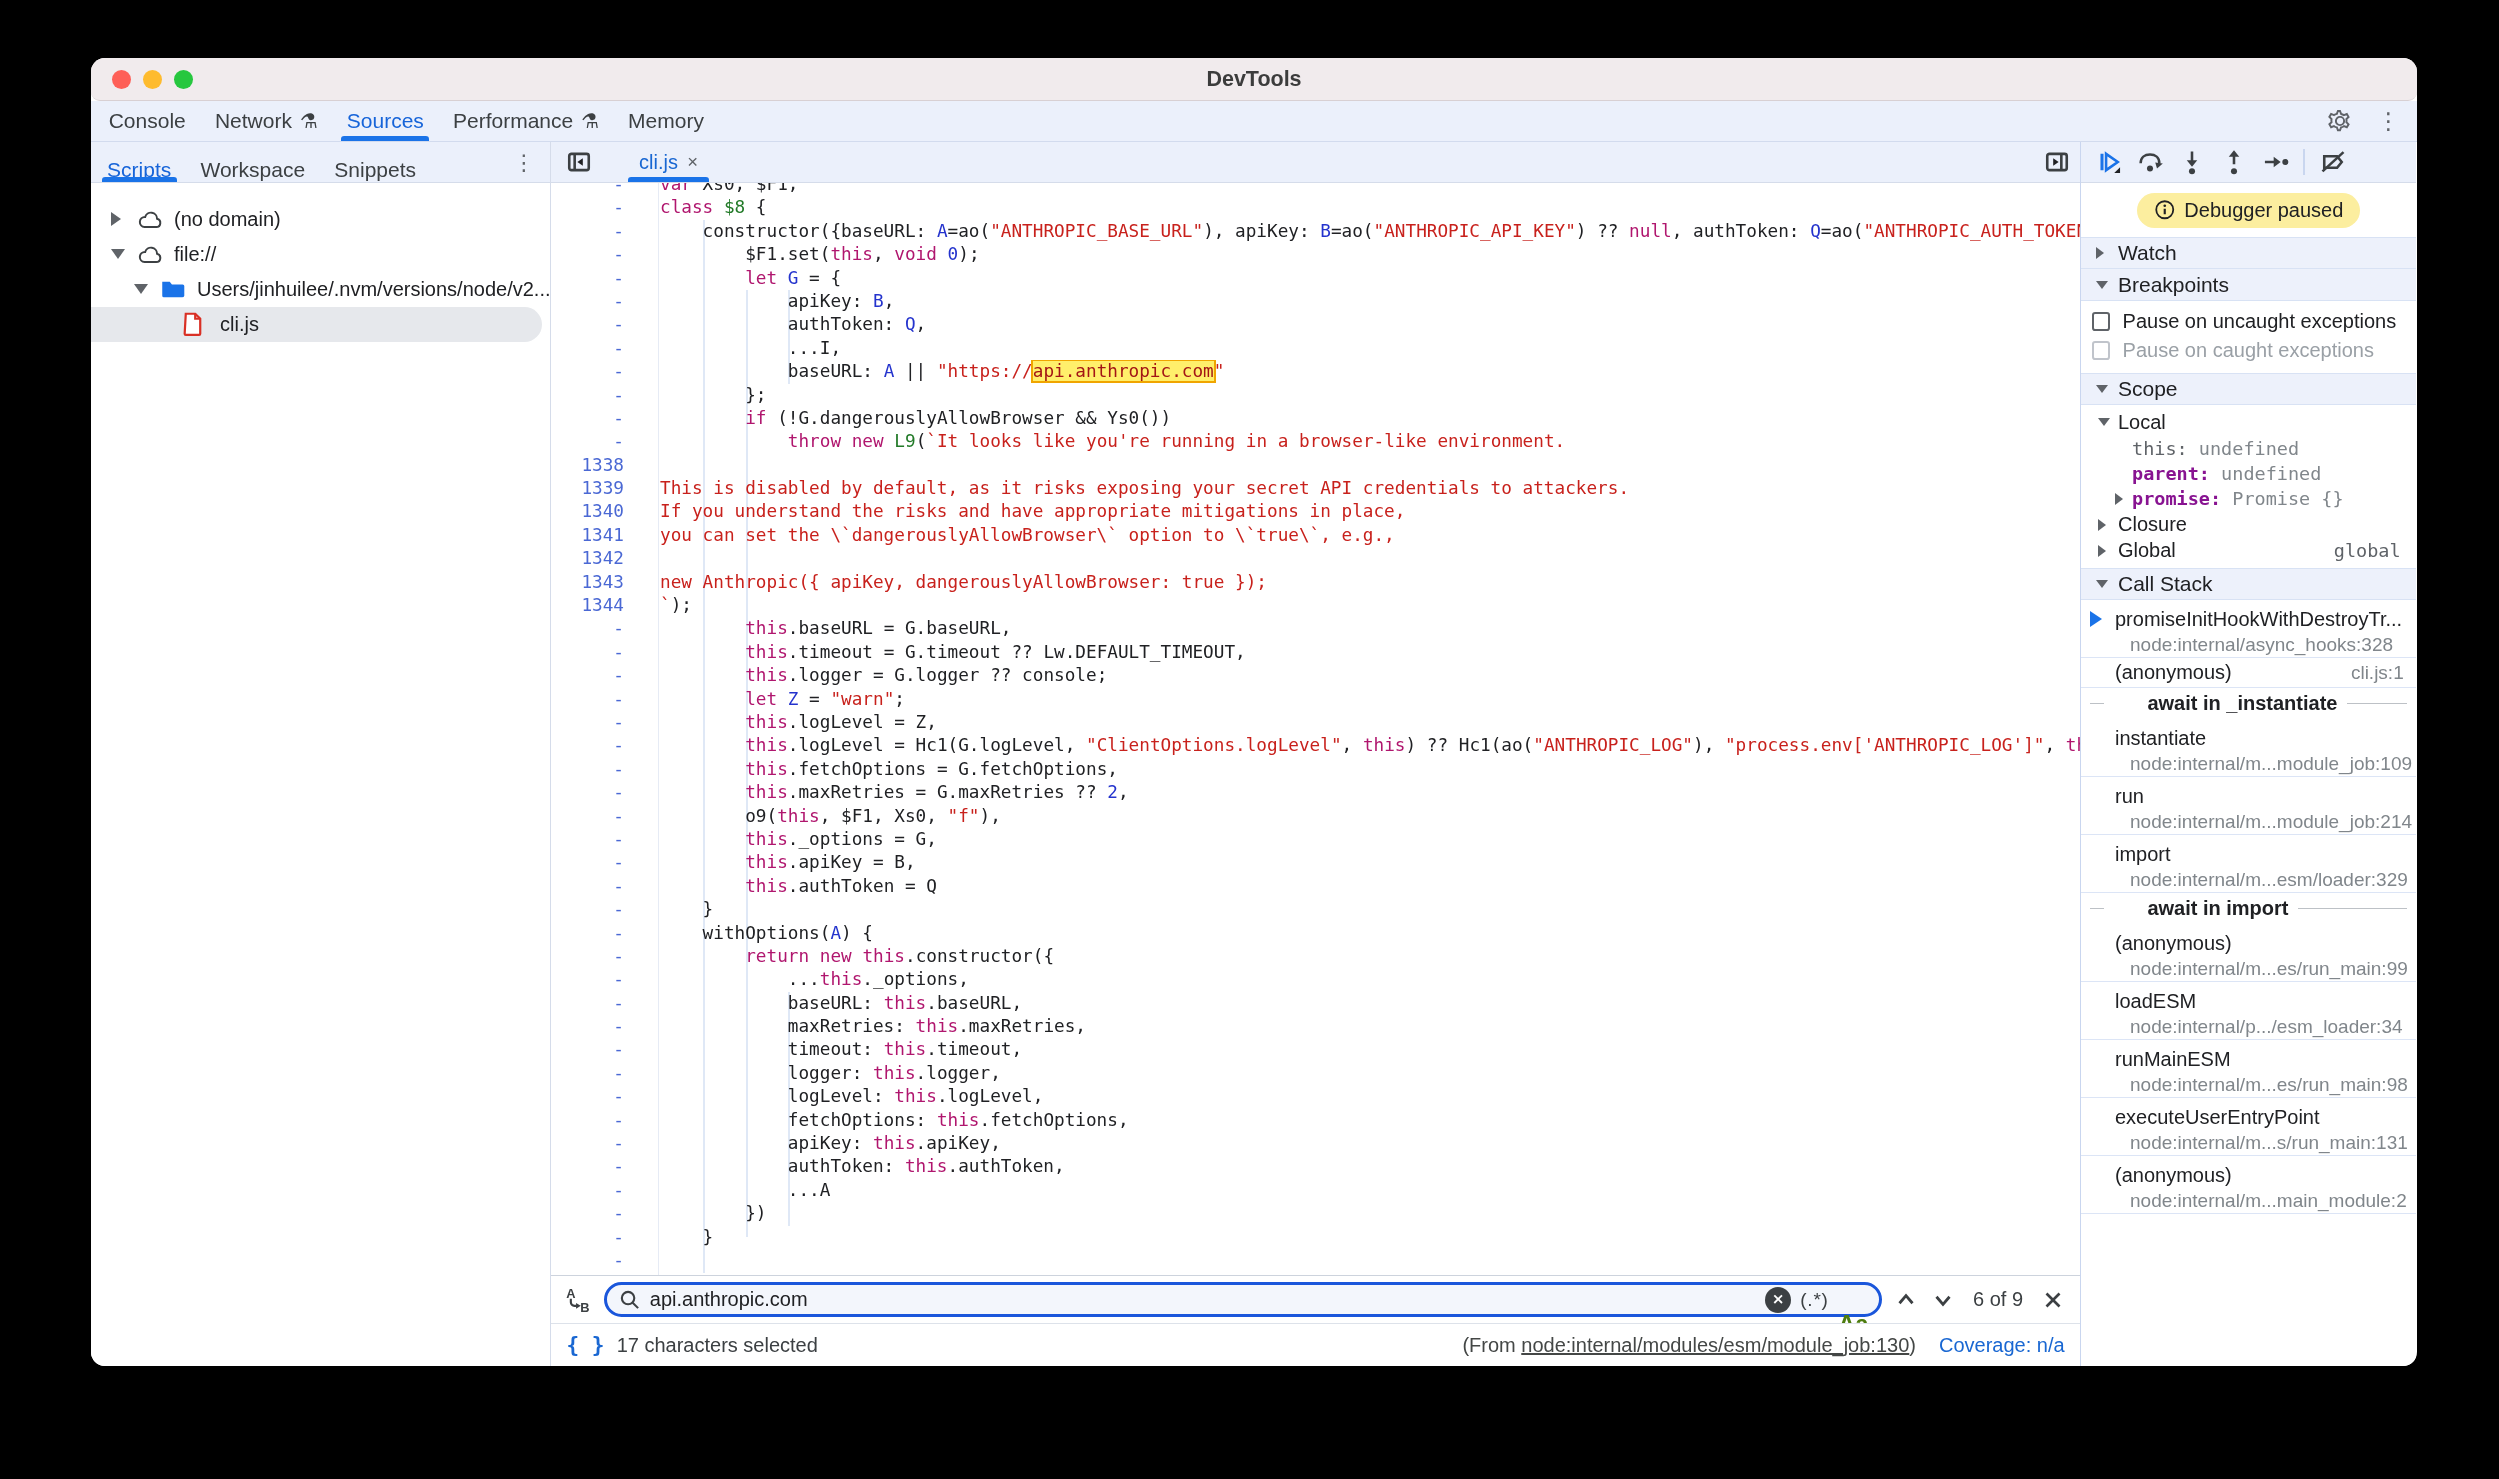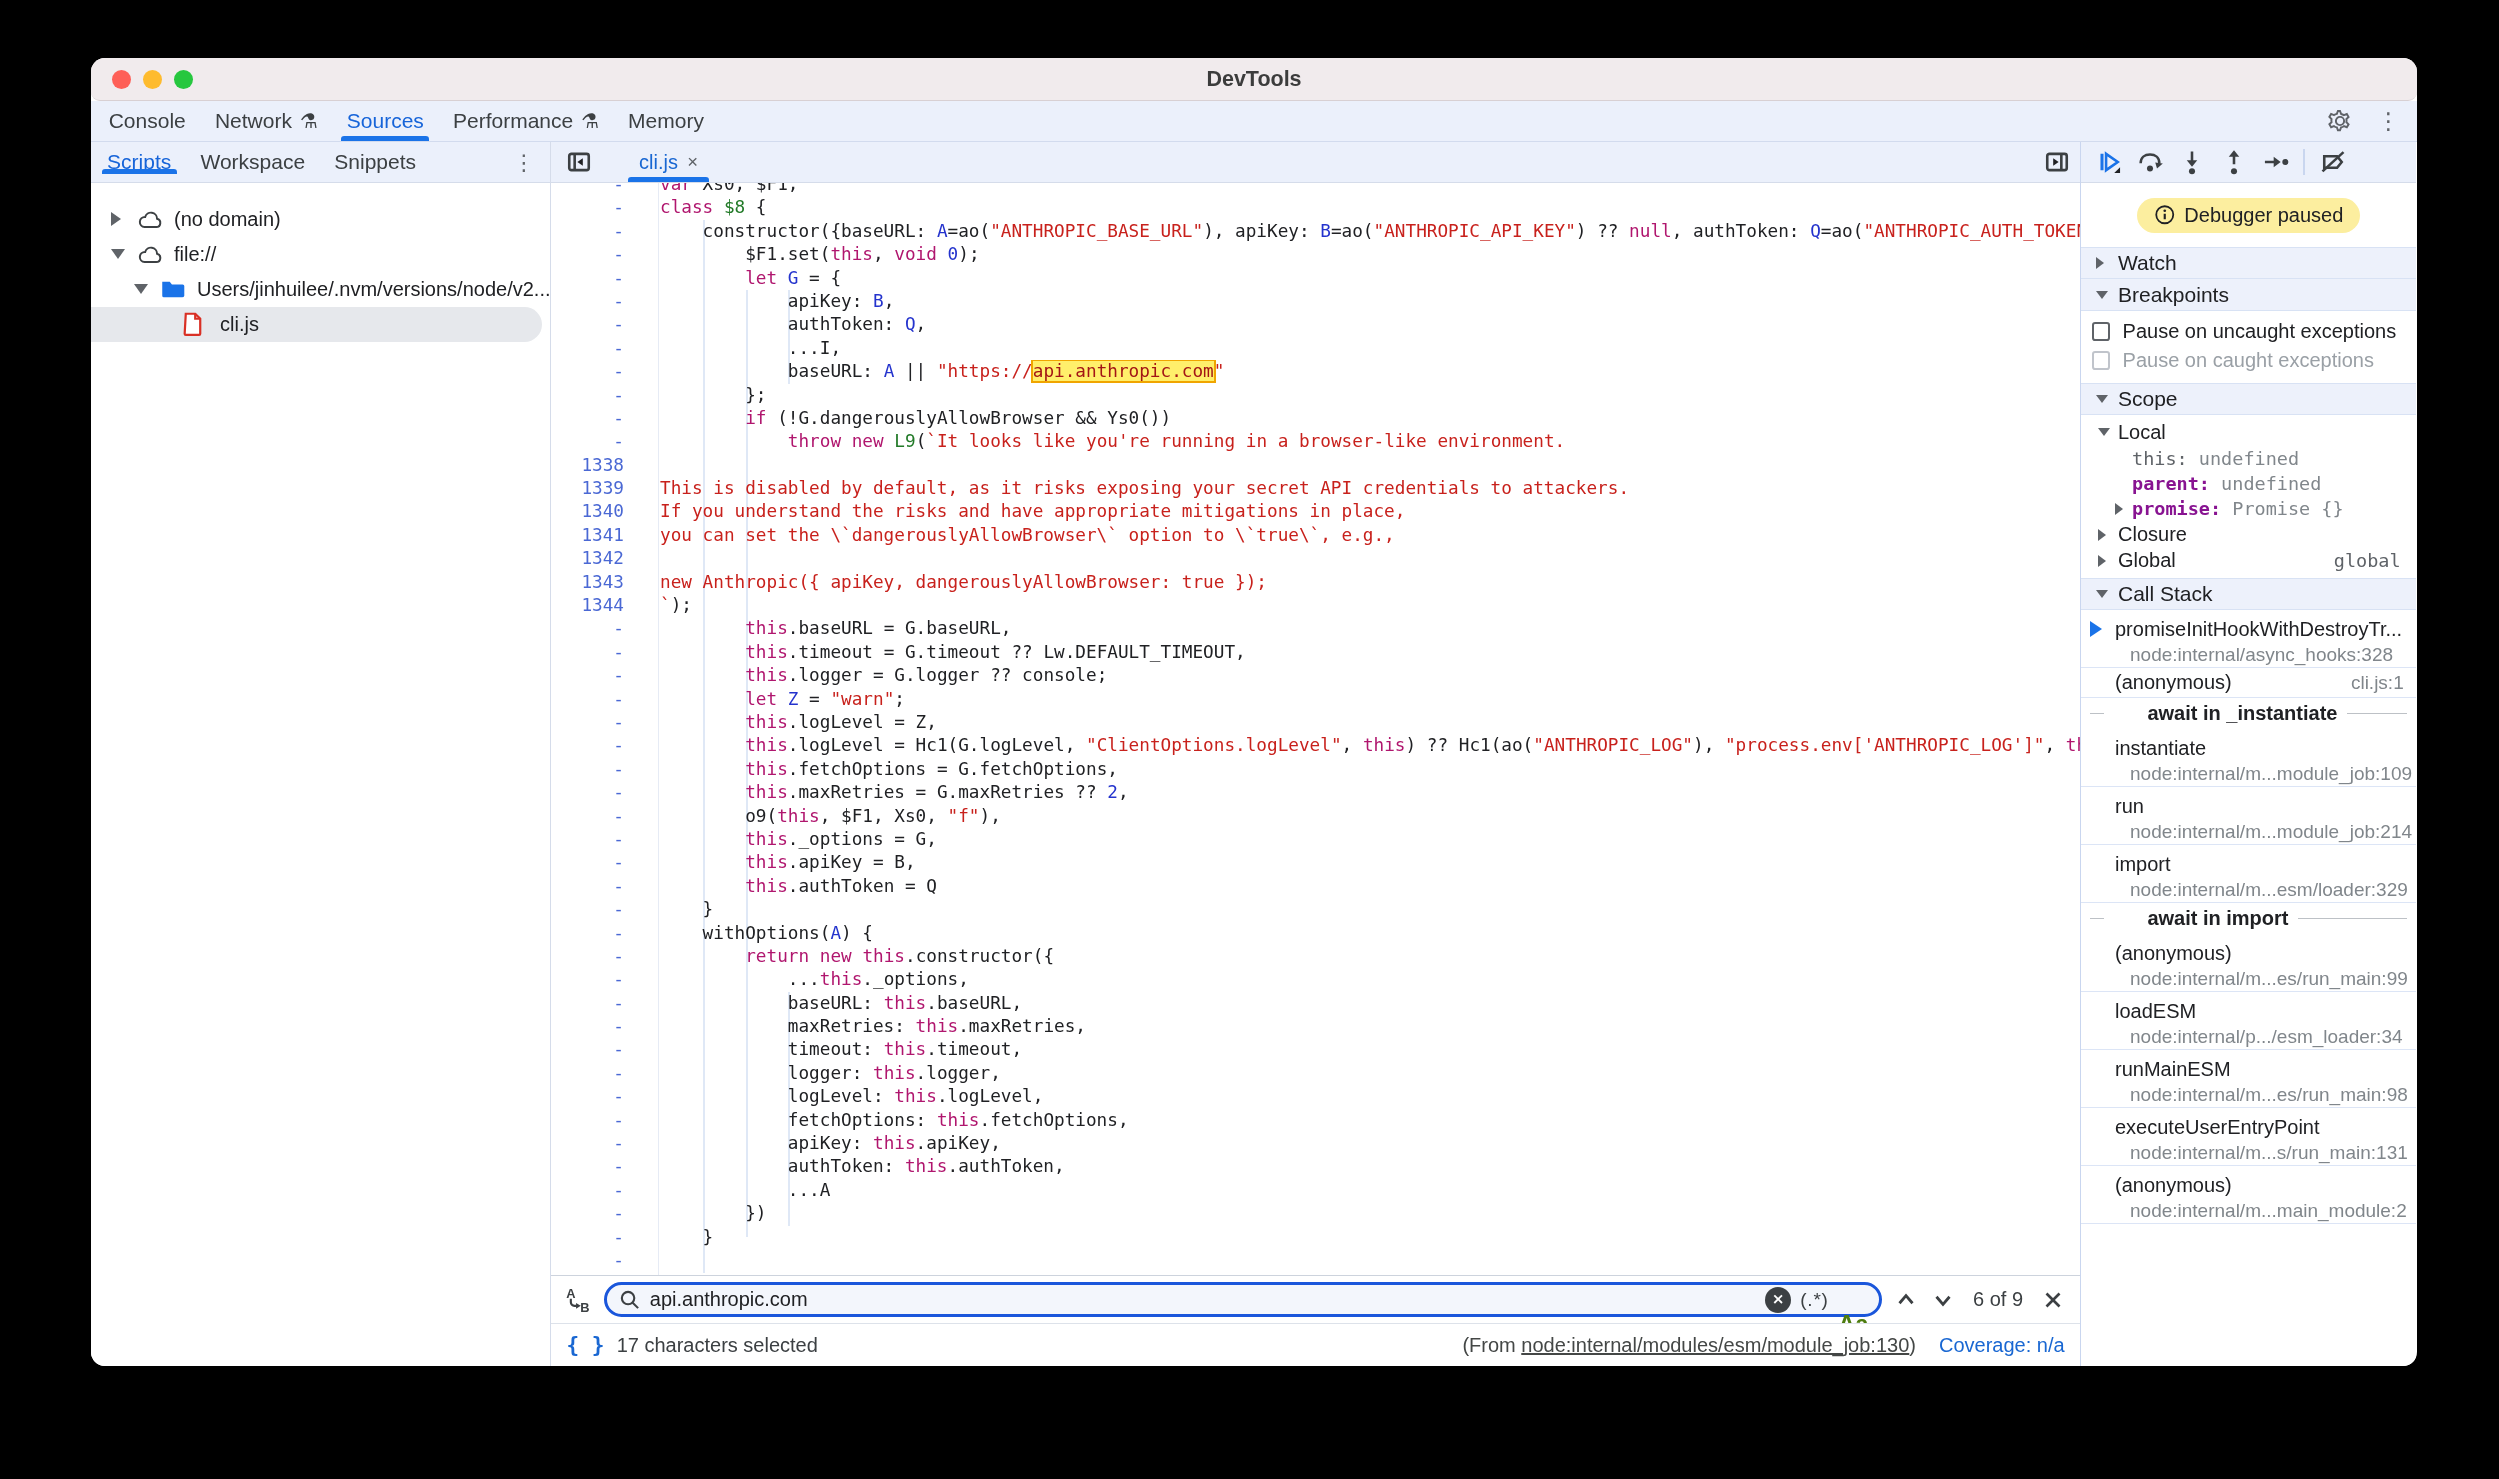--- a/index.html
+++ b/index.html
@@ -81,21 +81,21 @@
   #sel-status { color:#3c4043; }
   #status-right { margin-left:auto; display:flex; align-items:center; gap:23px; }
   #from-text { color:#444746; }
   #from-text .lnk { text-decoration:underline; }
   #coverage { color:#1967d2; }
   
   #dbg-toolbar { height:41px; background:#ebf0fb; border-bottom:1.5px solid #d5dcea;
                  display:flex; align-items:center; gap:7.7px; padding:0 10.8px; flex:0 0 auto; }
   .dbg-btn { width:34px; height:34px; display:flex; align-items:center; justify-content:center; }
   .vsep { width:1.5px; height:26px; background:#c9d6ef; margin:0 3.1px; }
-  #pill-zone { height:64px; display:flex; align-items:center; justify-content:center; flex:0 0 auto; }
+  #pill-zone { height:54px; display:flex; align-items:center; justify-content:center; flex:0 0 auto; }
   #paused-pill { height:35px; background:#fcee9f; border-radius:18.5px; display:flex; align-items:center;
                  gap:9.2px; padding:0 17px; font-size:20px; color:#202124; }
   .sect-head { height:32px; background:#edf1fb; border-top:1.5px solid #d8e2f4; border-bottom:1.5px solid #d8e2f4;
                display:flex; align-items:center; font-size:21px; color:#202124; position:relative; flex:0 0 auto; }
   .sect-head .chev { position:absolute; left:15.4px; }
   .sect-head .lbl { margin-left:37px; }
   .sect-head.noline-top { border-top:none; }
   .chev.sm-right { border-width:6.2px 0 6.2px 8.5px; }
   .chev.sm-down { border-width:8.5px 6.2px 0 6.2px; }
   #bp-box { padding:6.2px 0 7.7px 0; flex:0 0 auto; }
@@ -168,21 +168,21 @@
           </svg>
       </span>
       <span class="glyph-icon" style="font-size:23px;">⋮</span>
     </div>
   </div>
 
   <div id="body">
 
     <div id="nav-col">
       <div class="subbar">
-        <div id="nav-tabs" style="display:flex; align-items:center; padding-left:1.5px;">
+        <div id="nav-tabs" style="display:flex; align-items:flex-end; padding-left:1.5px;">
             <div class="tab active">
               <span>Scripts</span>
             </div>
             <div class="tab">
               <span>Workspace</span>
             </div>
             <div class="tab">
               <span>Snippets</span>
             </div>
           </div>

